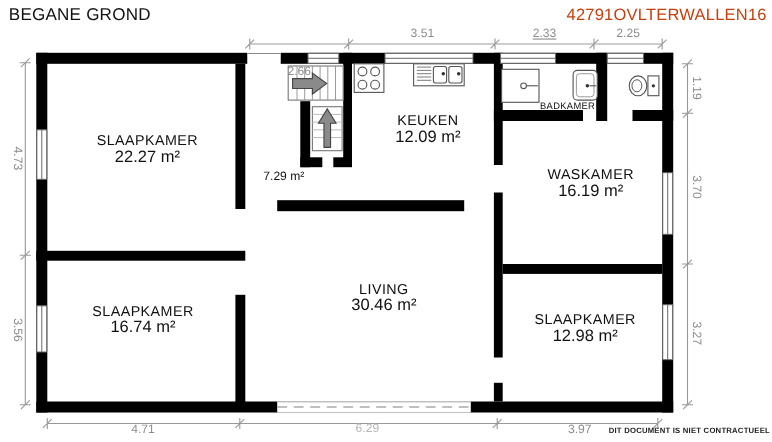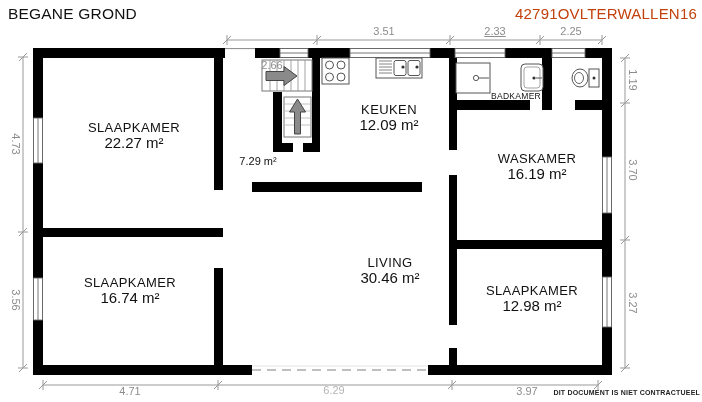--- a/index.html
+++ b/index.html
@@ -155,21 +155,21 @@
     <div class="ar">22.27 m²</div>
   </div>
   <div class="abs ctr room" style="left:389px;top:118px;">
     <div class="nm">KEUKEN</div>
     <div class="ar">12.09 m²</div>
   </div>
   <div class="abs ctr room" style="left:537px;top:167px;">
     <div class="nm">WASKAMER</div>
     <div class="ar">16.19 m²</div>
   </div>
-  <div class="abs ctr room" style="left:349px;top:271px;margin-left:41px;">
+  <div class="abs ctr room" style="left:349px;top:271px;">
     <div class="nm">LIVING</div>
     <div class="ar">30.46 m²</div>
   </div>
   <div class="abs ctr room" style="left:130px;top:291px;">
     <div class="nm">SLAAPKAMER</div>
     <div class="ar">16.74 m²</div>
   </div>
   <div class="abs ctr room" style="left:532px;top:299px;">
     <div class="nm">SLAAPKAMER</div>
     <div class="ar">12.98 m²</div>

